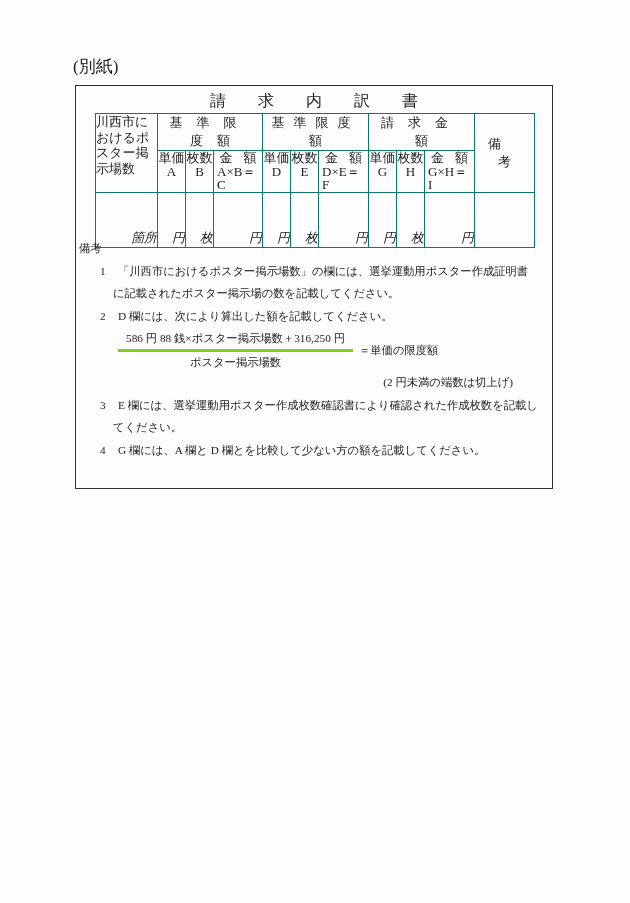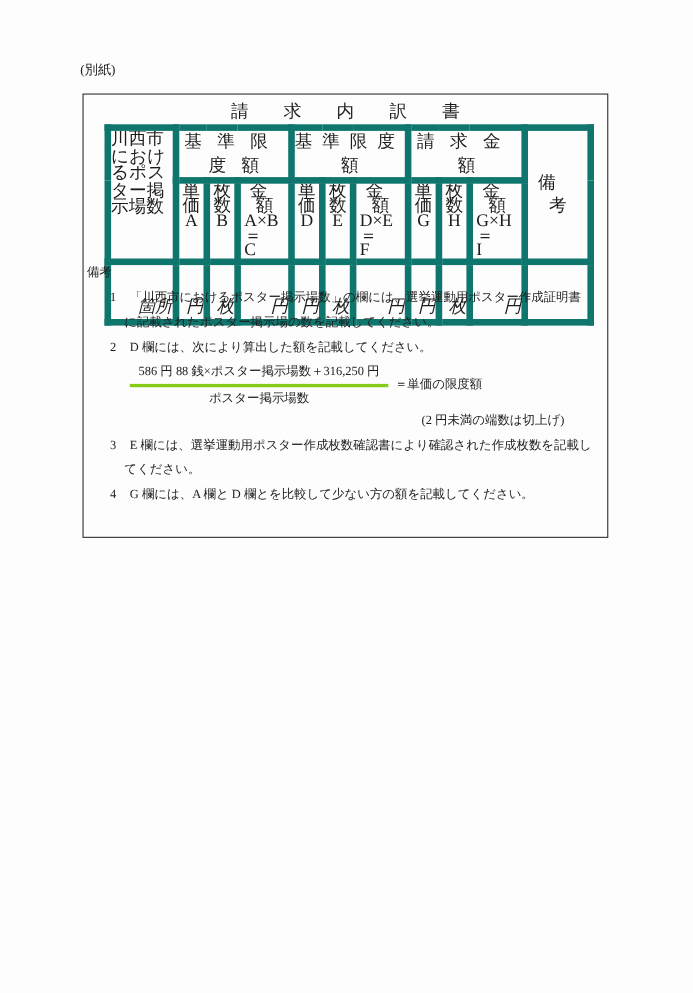--- a/index.html
+++ b/index.html
@@ -7,21 +7,21 @@
   body {
     width: 630px; height: 903px;
     background: #fdfdfd;
     color: #1c1c1c;
     font-family: "Liberation Serif", "DejaVu Serif", serif;
   }
   .page { position: relative; width: 630px; height: 903px; overflow: hidden; }
 
   .attachment-note {
     position: absolute; left: 73px; top: 55px;
-    font-size: 12px;
+    font-size: 17px;
     text-align: center;
   }
 
   .sheet {
     position: absolute; left: 75px; top: 85px;
     width: 478px; height: 404px;
     border: 1px solid #2f2f2f;
     background: #fdfdfd;
   }
 
@@ -30,23 +30,23 @@
     text-align: center; font-size: 16px;
   }
   .doc-title span { letter-spacing: 32px; margin-right: -32px; }
 
   table.grid {
     position: absolute; left: 19px; top: 27px;
     border-collapse: collapse; table-layout: fixed;
     width: 439px;
   }
   table.grid td {
-    border: 6px solid #0f766e;
+    border: 1px solid #0f766e;
     padding: 0;
-    font-size: 16px;
+    font-size: 13px;
     overflow: hidden;
   }
   tr.row-group td { height: 26px; }
   tr.row-sub td { height: 42px; }
   tr.row-entry td { height: 55px; }
 
   td.site-cell {
     font-size: 11.4px; line-height: 15.5px;
     padding: 3px 5px 0 6px;
     vertical-align: top; text-align: left;

